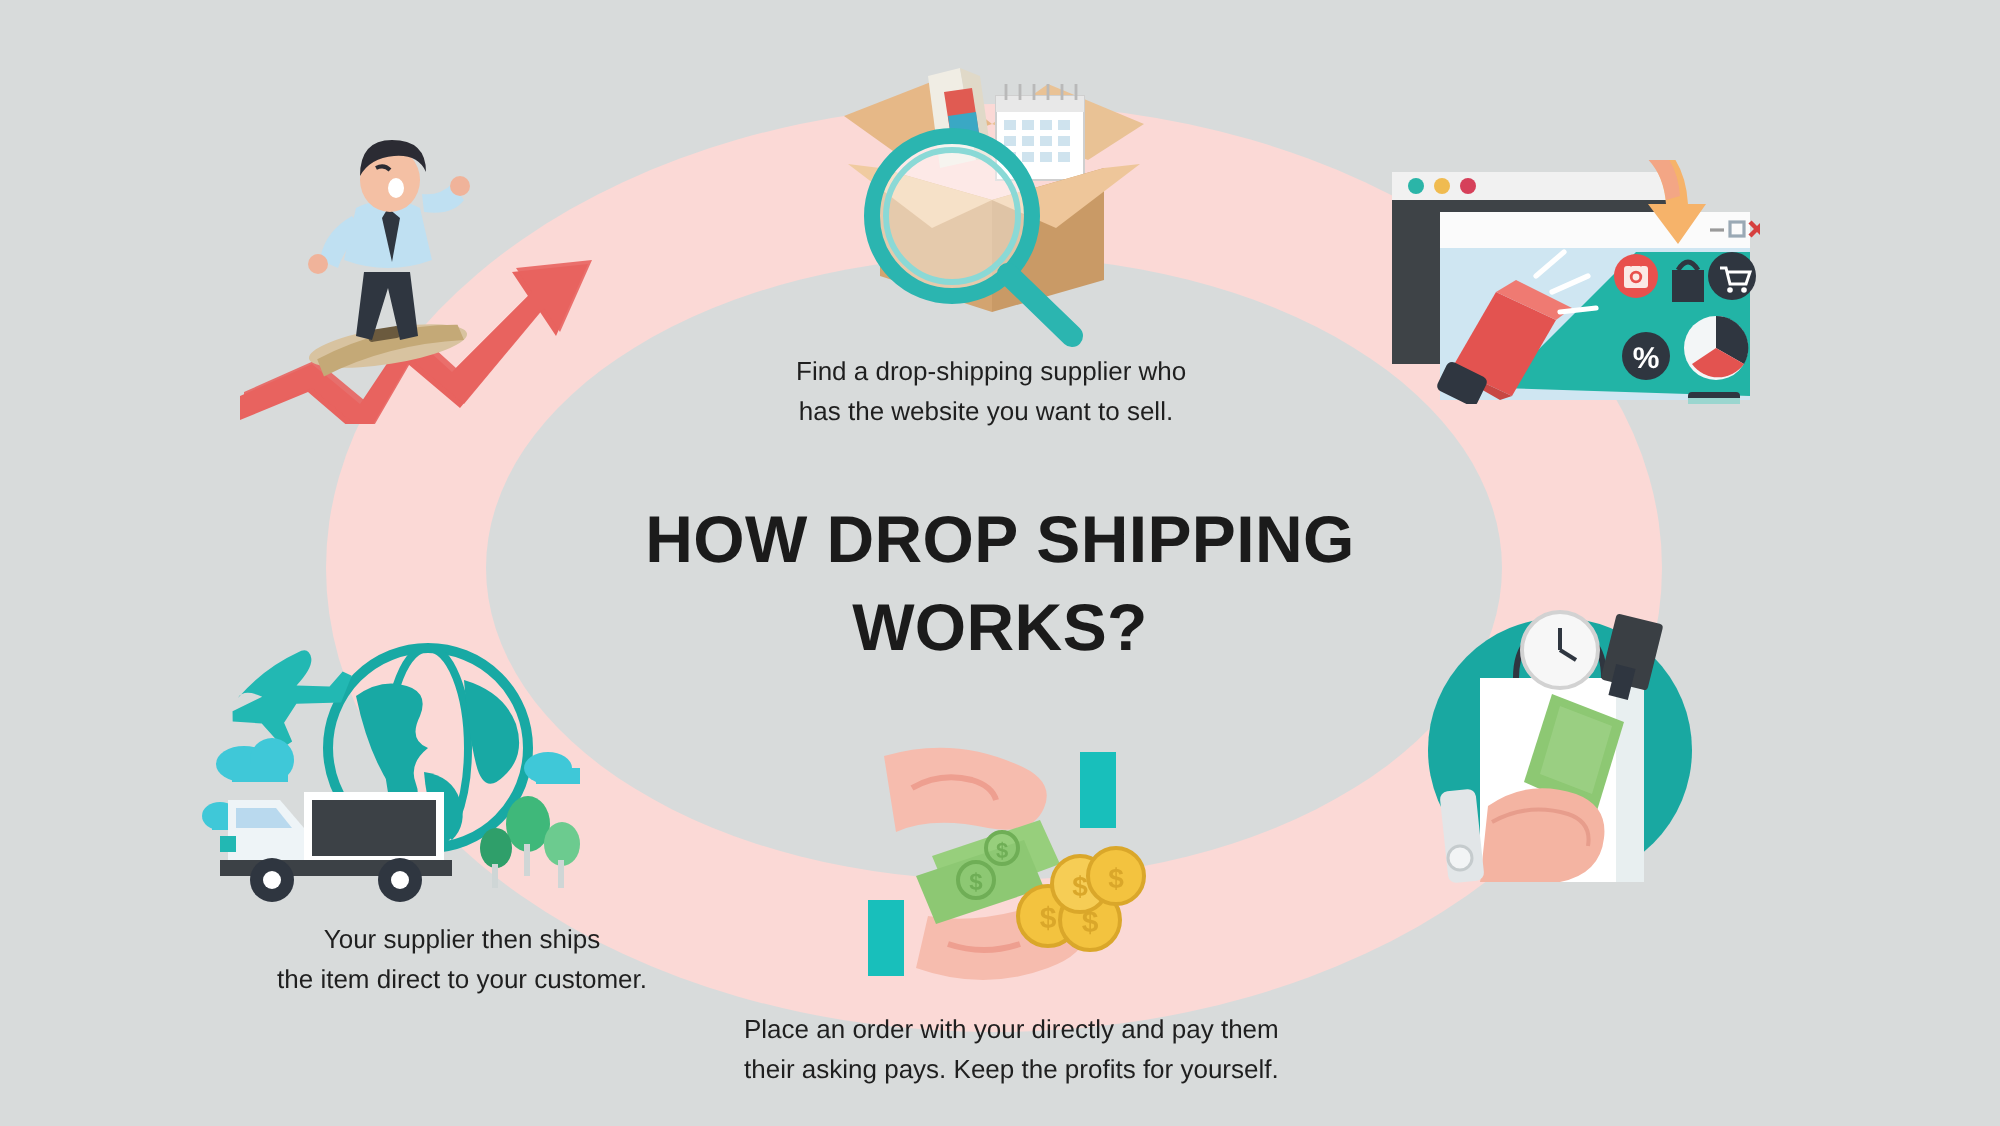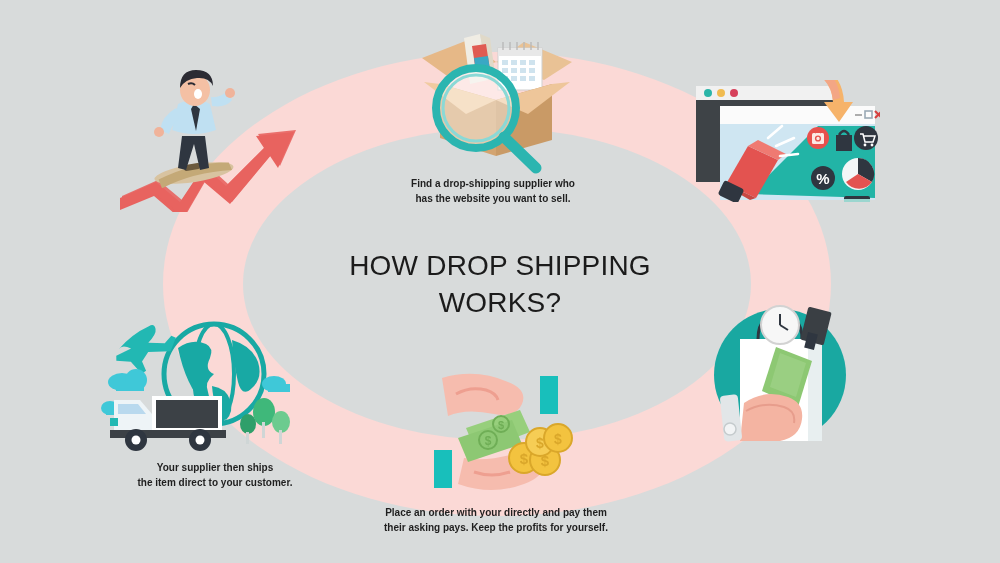--- a/index.html
+++ b/index.html
@@ -36,43 +36,43 @@
     background: #d8dbdb;
   }
 
   
   .title {
     position: absolute;
     left: 300px;
     top: 248px;
     width: 400px;
     text-align: center;
-    font-size: 28px;
-    font-weight: 400;
+    font-size: 33px;
+    font-weight: 700;
     line-height: 1.32;
     letter-spacing: .2px;
     color: #1b1b1b;
   }
 
   
   .caption {
     position: absolute;
     text-align: center;
-    font-size: 10px;
-    font-weight: 700;
+    font-size: 13px;
+    font-weight: 400;
     line-height: 1.52;
     color: #1f1f1f;
   }
   .caption div { white-space: nowrap; }
 
   .cap-find      { left: 398px; top: 176px; width: 190px; }
   .cap-advertise { left: 688px; top: 212px; width: 190px; }
   .cap-sale      { left: 688px; top: 459px; width: 190px; }
   .cap-order     { left: 372px; top: 505px; width: 248px; }
-  .cap-ship      { left: 120px; top: 460px; width: 190px; }
+  .cap-ship      { left: 136px; top: 460px; width: 190px; }
   .cap-repeat    { left: 122px; top: 212px; width: 190px; }
 
   
   .scene { position: absolute; }
 
   
   .s-box { left: 404px; top: 22px; width: 186px; height: 152px; }
 
   
   .s-web { left: 690px; top: 80px; width: 190px; height: 122px; }

